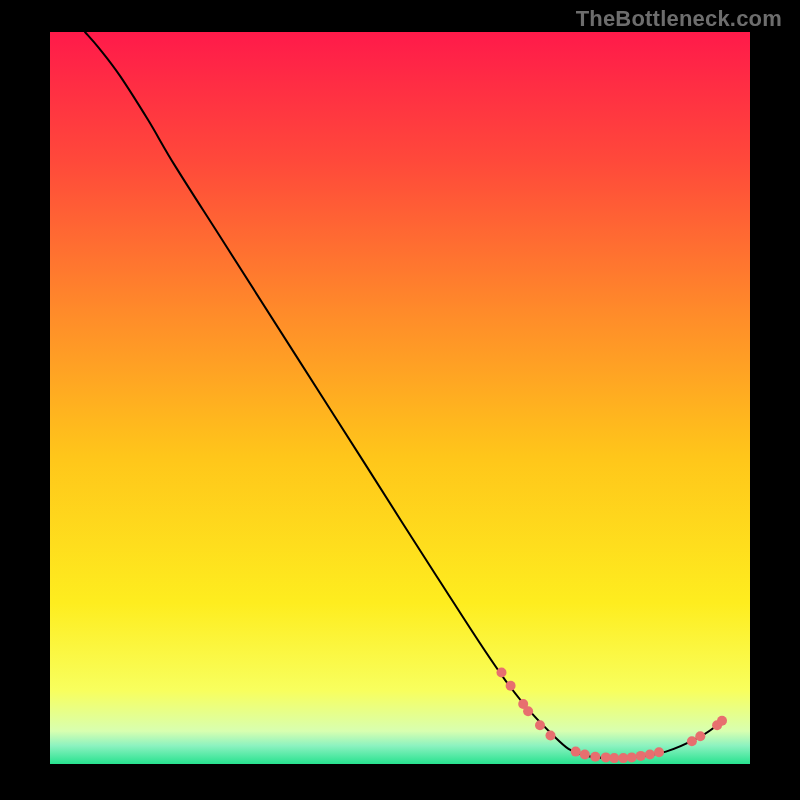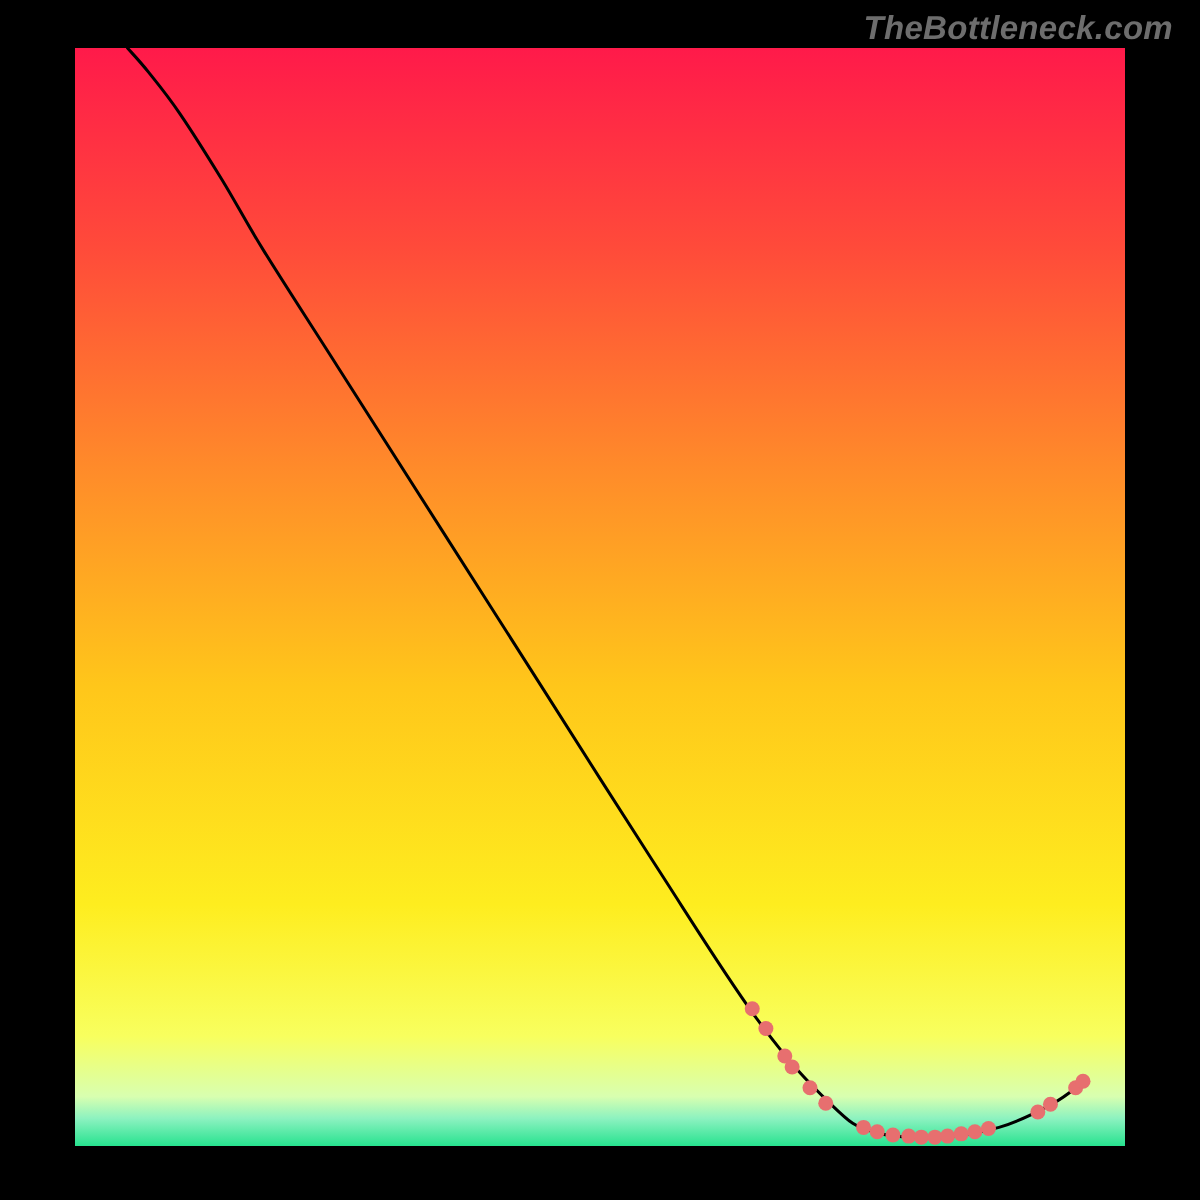--- a/index.html
+++ b/index.html
@@ -18,21 +18,20 @@
   }
   .watermark {
     position: absolute;
     top: 6px;
     right: 18px;
     font-size: 22px;
     font-weight: 600;
     color: #6d6d6d;
     letter-spacing: 0.2px;
     z-index: 10;
-    font-style: italic;
   }
   .plot-frame {
     position: absolute;
     left: 50px;
     top: 32px;
     width: 700px;
     height: 732px;
   }
   .gradient-bg {
     position: absolute;

